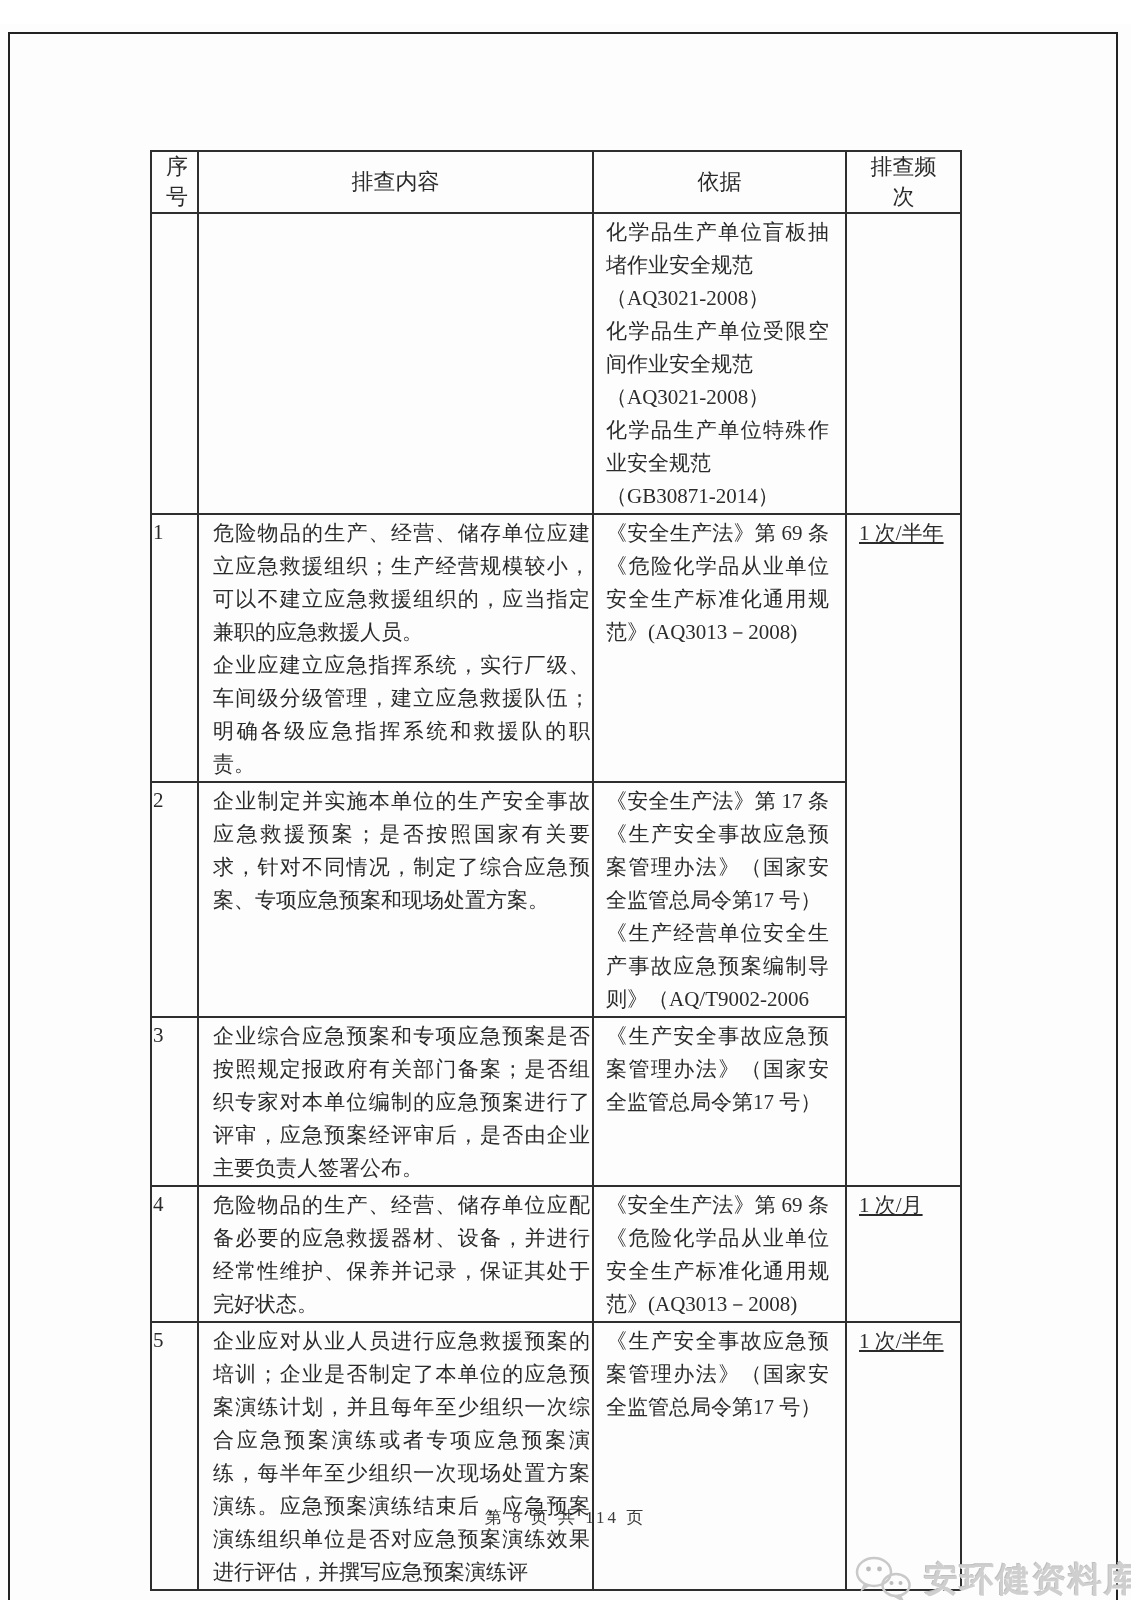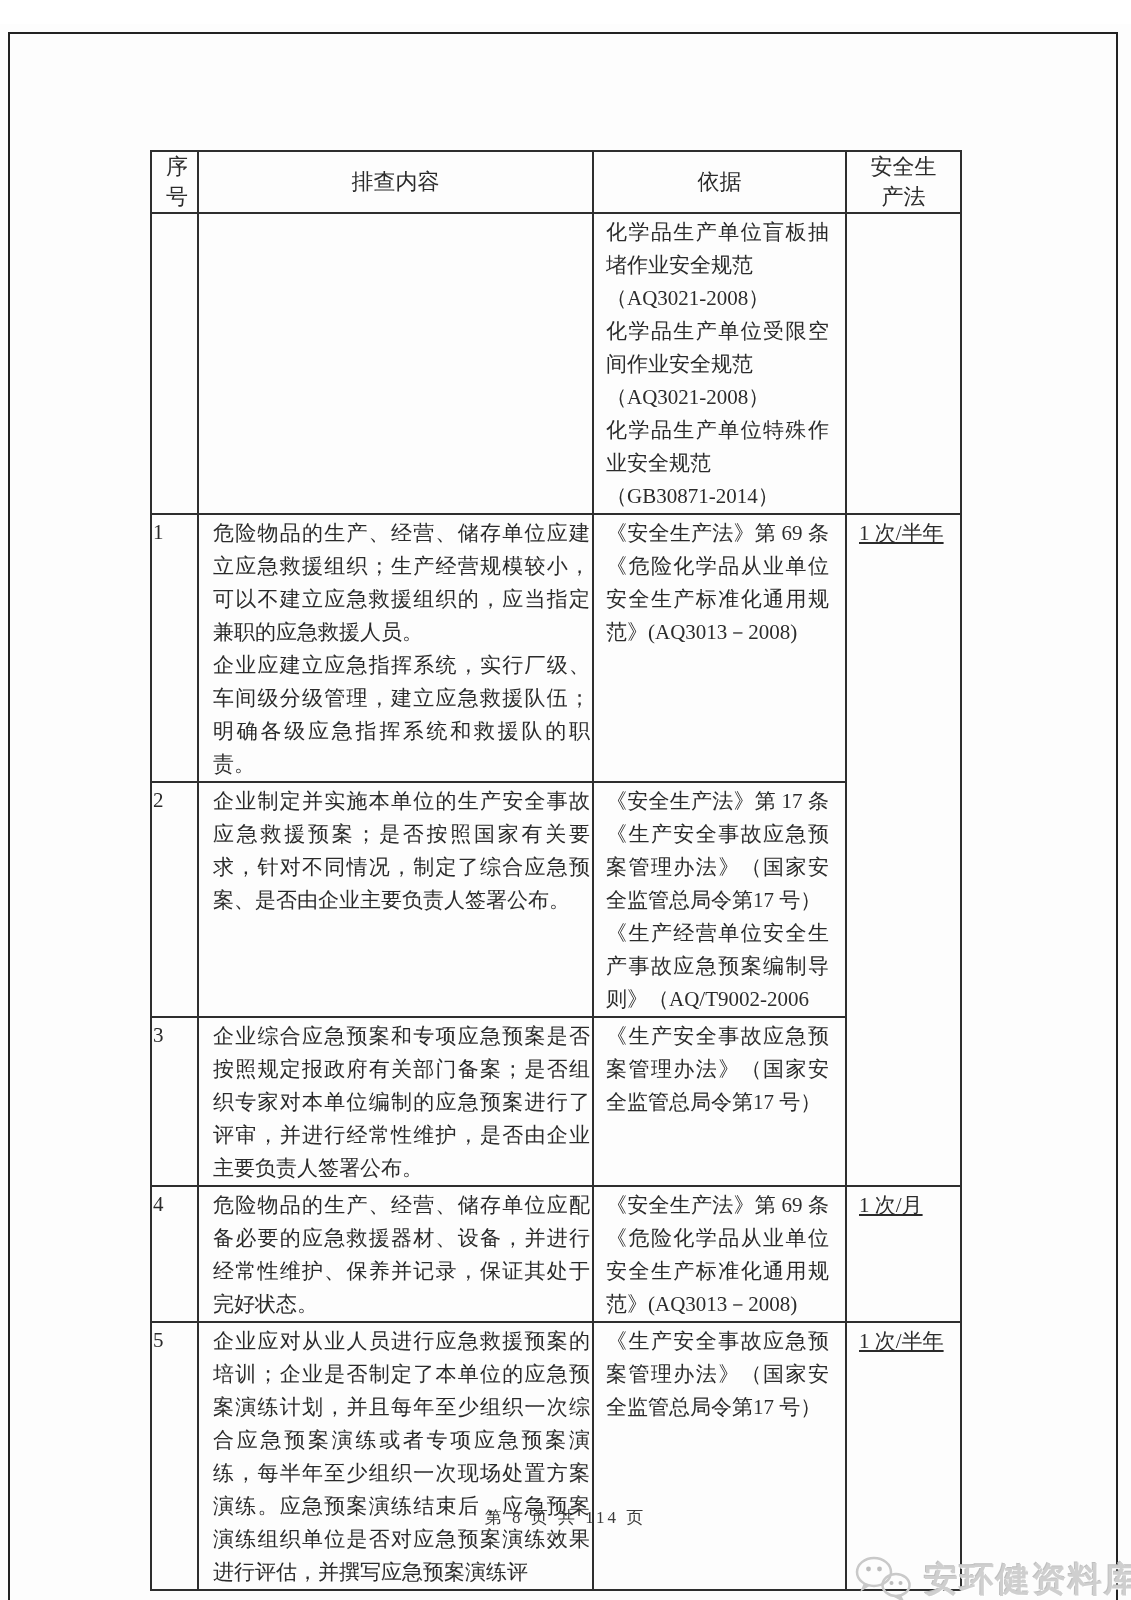--- a/index.html
+++ b/index.html
@@ -115,21 +115,21 @@
       <col class="c-no">
         <col class="c-content">
         <col class="c-basis">
         <col class="c-freq">
     </colgroup>
     <thead>
       <tr class="r-head">
         <th>序号</th>
         <th>排查内容</th>
         <th>依据</th>
-        <th>安全生产法</th>
+        <th>排查频次</th>
       </tr>
     </thead>
     <tbody>
       <tr class="r0">
         <td class="no"></td>
         <td class="content"></td>
         <td class="basis lh29">化学品生产单位盲板抽堵作业安全规范
 （AQ3021-2008）
 化学品生产单位受限空间作业安全规范
 （AQ3021-2008）
@@ -139,27 +139,27 @@
       </tr>
       <tr class="r1">
         <td class="no">1</td>
         <td class="content">危险物品的生产、经营、储存单位应建立应急救援组织；生产经营规模较小，可以不建立应急救援组织的，应当指定兼职的应急救援人员。
 企业应建立应急指挥系统，实行厂级、车间级分级管理，建立应急救援队伍；明确各级应急指挥系统和救援队的职责。</td>
         <td class="basis">《安全生产法》第 69 条《危险化学品从业单位安全生产标准化通用规范》(AQ3013－2008)</td>
         <td class="freq" rowspan="3">1 次/半年</td>
       </tr>
       <tr class="r2">
         <td class="no">2</td>
-        <td class="content">企业制定并实施本单位的生产安全事故应急救援预案；是否按照国家有关要求，针对不同情况，制定了综合应急预案、是否由企业主要负责人签署公布。</td>
+        <td class="content">企业制定并实施本单位的生产安全事故应急救援预案；是否按照国家有关要求，针对不同情况，制定了综合应急预案、专项应急预案和现场处置方案。</td>
         <td class="basis lh29">《安全生产法》第 17 条《生产安全事故应急预案管理办法》（国家安全监管总局令第17 号）
 《生产经营单位安全生产事故应急预案编制导则》（AQ/T9002-2006</td>
       </tr>
       <tr class="r3">
         <td class="no">3</td>
-        <td class="content lh32">企业综合应急预案和专项应急预案是否按照规定报政府有关部门备案；是否组织专家对本单位编制的应急预案进行了评审，并进行经常性维护，是否由企业主要负责人签署公布。</td>
+        <td class="content lh32">企业综合应急预案和专项应急预案是否按照规定报政府有关部门备案；是否组织专家对本单位编制的应急预案进行了评审，应急预案经评审后，是否由企业主要负责人签署公布。</td>
         <td class="basis lh32">《生产安全事故应急预案管理办法》（国家安全监管总局令第17 号）</td>
       </tr>
       <tr class="r4">
         <td class="no">4</td>
         <td class="content lh31">危险物品的生产、经营、储存单位应配备必要的应急救援器材、设备，并进行经常性维护、保养并记录，保证其处于完好状态。</td>
         <td class="basis lh31">《安全生产法》第 69 条《危险化学品从业单位安全生产标准化通用规范》(AQ3013－2008)</td>
         <td class="freq">1 次/月</td>
       </tr>
       <tr class="r5">
         <td class="no">5</td>

